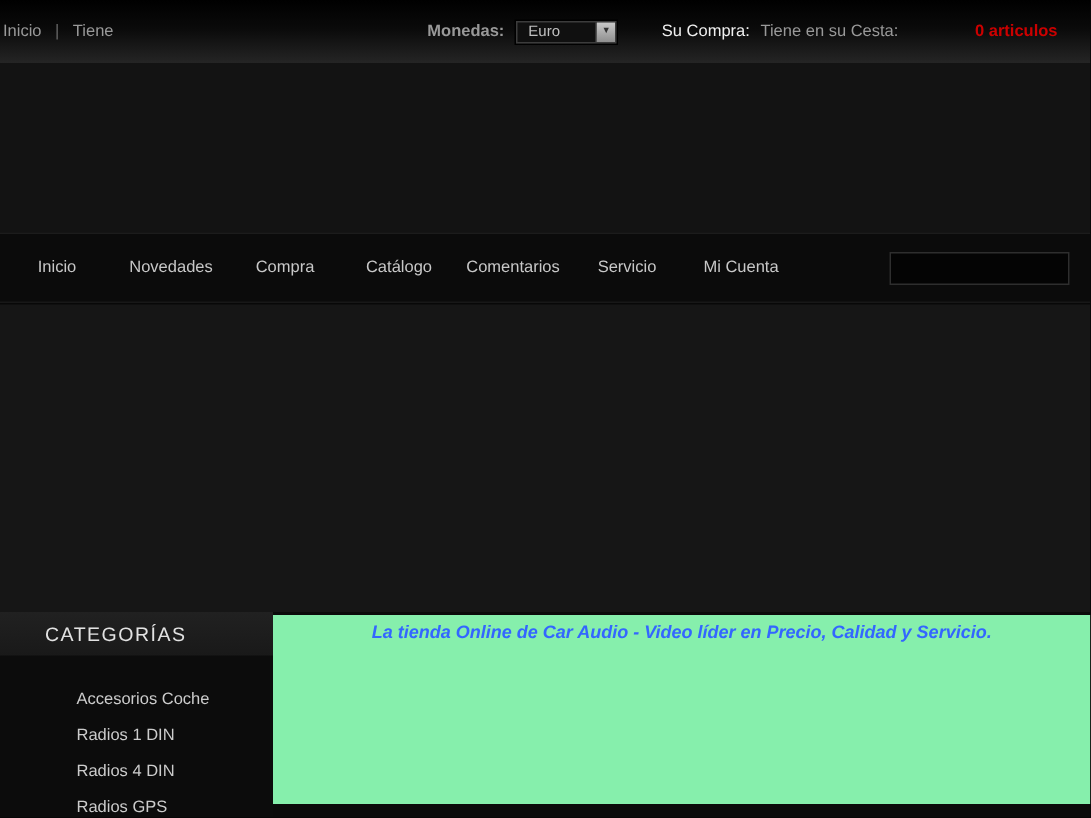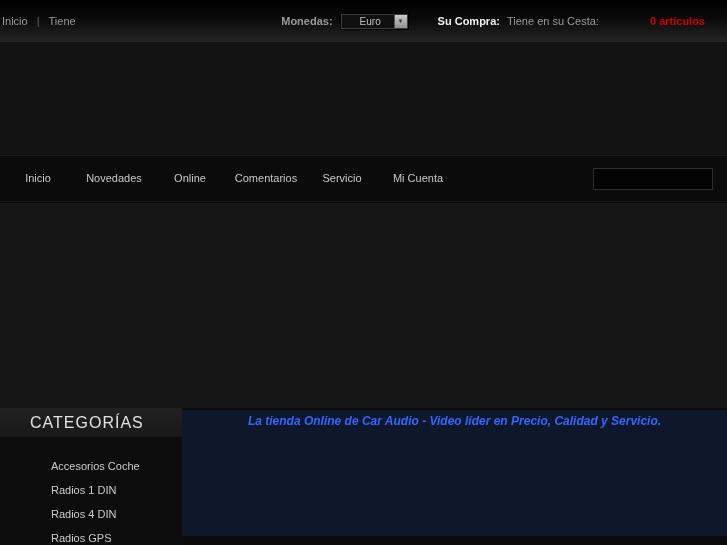--- a/index.html
+++ b/index.html
@@ -35,35 +35,35 @@
     border: 1px solid #3c3c3c;
     box-shadow: 0 0 0 1px #000;
     display: flex;
     align-items: center;
     cursor: pointer;
   }
   .currency-value {
     flex: 1;
     font-size: 10px;
     color: #c0c0c0;
-    padding-left: 18px;
+    padding-left: 7px;
     line-height: 13px;
   }
   .currency-arrow {
     width: 13px;
     height: 13px;
     background: linear-gradient(to bottom, #c9c9c9, #8f8f8f);
     border-left: 1px solid #555;
     color: #333;
     font-size: 6px;
     line-height: 13px;
     text-align: center;
   }
   .cart-group { margin-left: 30px; white-space: nowrap; }
-  .cart-label { font-weight: bold; color: #f0f0f0; }
+  .cart-label { font-weight: normal; color: #f0f0f0; }
   .cart-text { color: #999; margin-left: 4px; text-align: right; }
   .cart-count { font-weight: bold; margin-left: 4px; }
 
   
   .header { height: 113px; background: #131313; }
 
   
   .navbar {
     height: 47px;
     background: #0b0b0b;
@@ -103,40 +103,40 @@
     height: 137px;
     background: #0b0b0b;
     display: flex;
     align-items: flex-start;
   }
   .sidebar { width: 182px; height: 100%; background: #0c0c0c; }
   .cat-header {
     height: 29px;
     background: linear-gradient(to bottom, #212121, #191919);
     color: #e2e2e2;
-    font-size: 16px;
+    font-size: 13px;
     letter-spacing: 1px;
     line-height: 29px;
     padding-left: 30px;
   }
   .cat-list { list-style: none; margin-top: 17px; }
   .cat-item {
     height: 24px;
     line-height: 24px;
     padding-left: 30px;
     font-size: 11px;
     color: #cccccc;
     cursor: pointer;
     margin-left: 21px;
   }
   .main {
     flex: 1;
     height: 126px;
     margin-top: 2px;
-    background: #0f172a;
+    background: #86efac;
   }
   .tagline {
     padding-top: 4px;
     text-align: center;
     font-size: 12px;
     font-weight: bold;
     font-style: italic;
     color: #3366ff;
   }
 </style>
@@ -161,21 +161,22 @@
       <span class="cart-text">Tiene en su Cesta:</span>
       <span class="cart-count" style="color: rgb(204, 0, 0); padding-left: 44px;">0 articulos</span>
     </div>
   </div>
 
   <div class="header"></div>
 
   <div class="navbar">
     <a class="nav-item">Inicio</a>
     <a class="nav-item">Novedades</a>
-    <a class="nav-item">Online</a>
+    <a class="nav-item">Compra</a>
+    <a class="nav-item">Catálogo</a>
     <a class="nav-item">Comentarios</a>
     <a class="nav-item">Servicio</a>
     <a class="nav-item">Mi Cuenta</a>
     <input class="search-input" type="text" placeholder="" style="">
   </div>
 
   <div class="banner"></div>
 
   <div class="content">
     <div class="sidebar">

